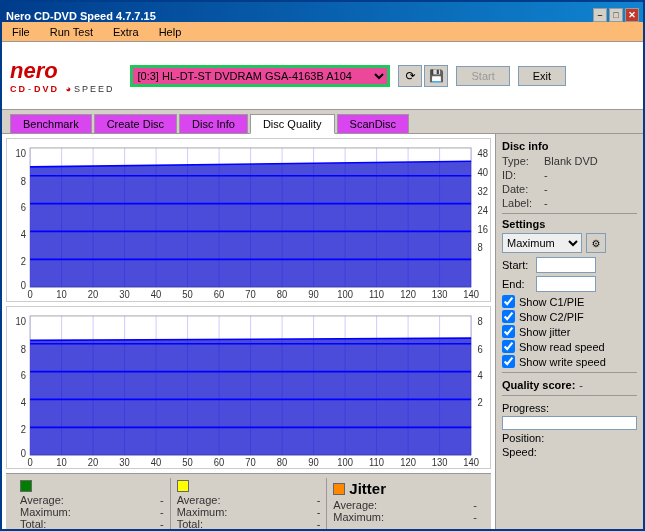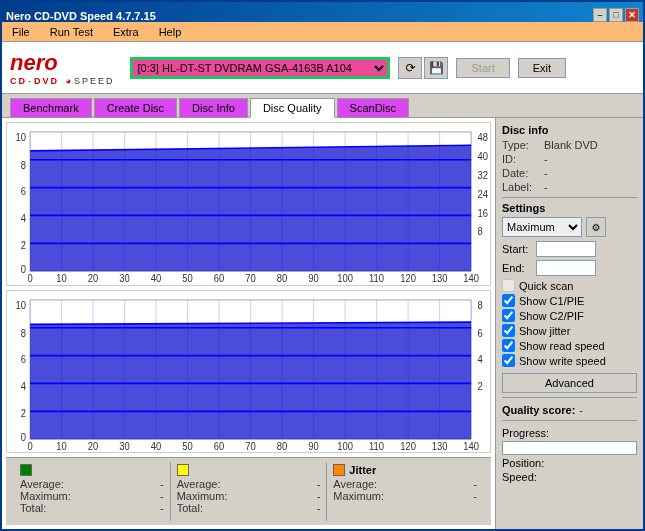--- a/index.html
+++ b/index.html
@@ -37,21 +37,21 @@
       align-items: center;
       padding: 0 4px;
       border-bottom: 1px solid #999;
       gap: 8px;
     }
     .menu-item { padding: 2px 6px; cursor: pointer; font-size: 11px; }
 
     
     .header-area {
       background: white;
-      height: 52px;
+      height: 68px;
       display: flex;
       align-items: center;
       padding: 4px 8px;
       border-bottom: 1px solid #999;
       gap: 8px;
     }
     .logo-area {
       display: flex; flex-direction: column; align-items: flex-start;
       margin-right: 8px;
     }
@@ -152,21 +152,21 @@
       height: 68px;
       border-top: 1px solid #999;
     }
     .stat-group {
       flex: 1;
       padding: 2px 6px;
     }
     .stat-group + .stat-group { border-left: 1px solid #999; }
     .stat-header { display: flex; align-items: center; gap: 4px; margin-bottom: 2px; }
     .stat-color-box { width: 12px; height: 12px; border: 1px solid #666; }
-    .stat-title { font-weight: bold; font-size: 11px; }
+    .stat-title { font-weight: bold; font-size: 15px; }
     .stat-row { display: flex; justify-content: space-between; font-size: 11px; }
     .stat-label { color: #333; }
     .stat-value { color: #333; }
 
     
     .right-panel {
       width: 148px;
       background: #d4d0c8;
       border-left: 1px solid #999;
       padding: 6px;
@@ -496,45 +496,40 @@
       <div class="input-row">
         <span class="input-label">Start:</span>
         <input type="text" class="input-field" value="" style="">
       </div>
       <div class="input-row">
         <span class="input-label">End:</span>
         <input type="text" class="input-field" value="" style="">
       </div>
       
       <div class="checkbox-row">
-        <input type="checkbox" disabled="" style="">
-        <span>Quick scan</span>
-      </div>
-      <div class="checkbox-row">
         <input type="checkbox" checked="" style="">
         <span>Show C1/PIE</span>
       </div>
       <div class="checkbox-row">
         <input type="checkbox" checked="" style="">
         <span>Show C2/PIF</span>
       </div>
       <div class="checkbox-row">
         <input type="checkbox" checked="" style="">
         <span>Show jitter</span>
       </div>
       <div class="checkbox-row">
         <input type="checkbox" checked="" style="">
         <span>Show read speed</span>
       </div>
       <div class="checkbox-row">
         <input type="checkbox" checked="" style="">
         <span>Show write speed</span>
       </div>
       
-      <button class="advanced-btn">Advanced</button>
       
       <div class="divider"></div>
       
       <div class="quality-row">
         <span class="quality-label">Quality score:</span>
         <span class="quality-value">-</span>
       </div>
       
       <div class="divider"></div>
       

